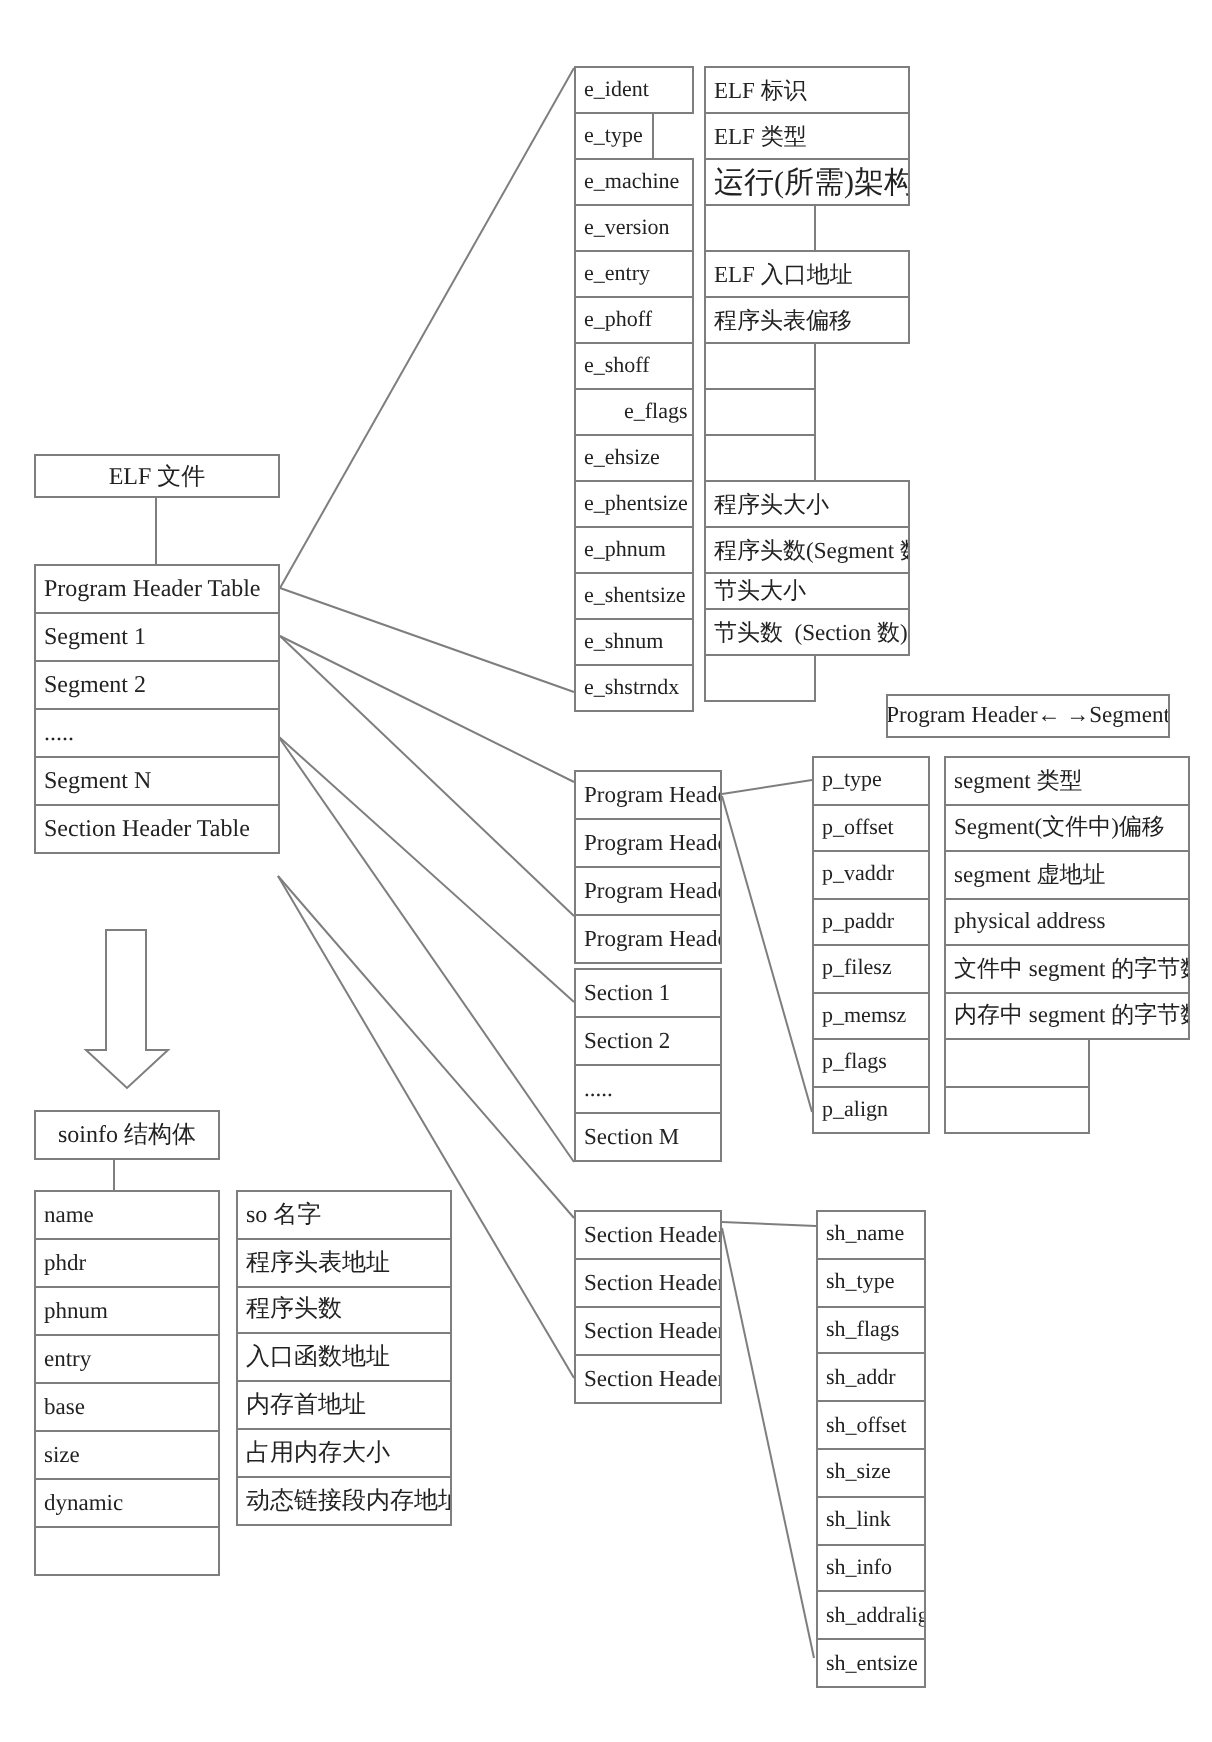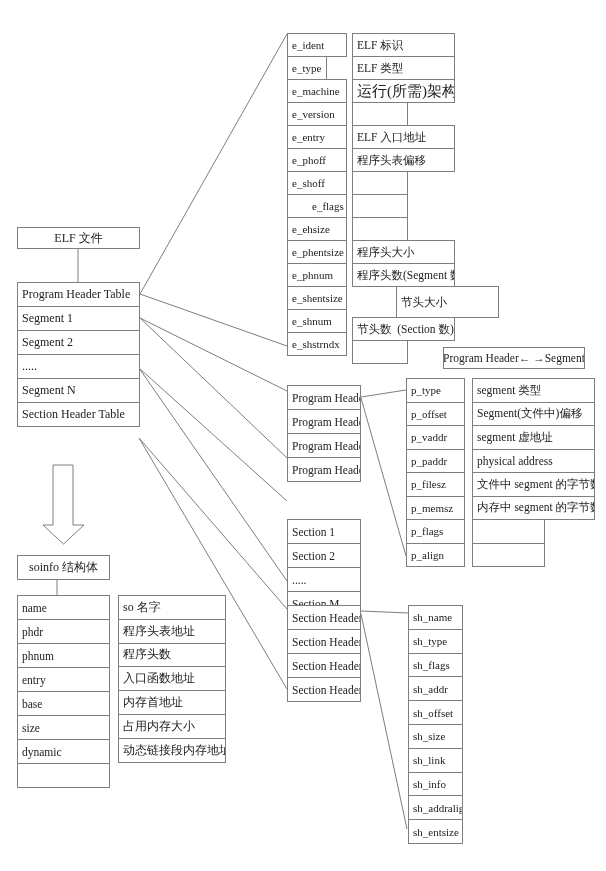--- a/index.html
+++ b/index.html
@@ -81,31 +81,31 @@
     <div class="cell" style="width: 103px; height: 24px; font-size: 11.5px;">ELF 类型</div>
     <div class="cell" style="width: 103px; height: 24px; font-size: 15px;">运行(所需)架构</div>
     <div class="cell" style="width: 56px; height: 24px; font-size: 11.5px;"></div>
     <div class="cell" style="width: 103px; height: 24px; font-size: 11.5px;">ELF 入口地址</div>
     <div class="cell" style="width: 103px; height: 24px; font-size: 11.5px;">程序头表偏移</div>
     <div class="cell" style="width: 56px; height: 24px; font-size: 11.5px;"></div>
     <div class="cell" style="width: 56px; height: 24px; font-size: 11.5px;"></div>
     <div class="cell" style="width: 56px; height: 24px; font-size: 11.5px;"></div>
     <div class="cell" style="width: 103px; height: 24px; font-size: 11.5px;">程序头大小</div>
     <div class="cell" style="width: 103px; height: 24px; font-size: 11.5px;">程序头数(Segment 数)</div>
-    <div class="cell" style="width: 103px; height: 32px; font-size: 11.5px; margin-left: 44px;">节头大小</div>
+    <div class="cell" style="width: 103px; height: 19px; font-size: 11.5px;">节头大小</div>
     <div class="cell" style="width: 103px; height: 24px; font-size: 11.5px;">节头数  (Section 数)</div>
     <div class="cell" style="width: 56px; height: 24px; font-size: 11.5px;"></div>
   </div>
 <div class="col" style="left:287px;top:385px;">
     <div class="cell" style="width: 74px; height: 25px; font-size: 11.5px;">Program Header</div>
     <div class="cell" style="width: 74px; height: 25px; font-size: 11.5px;">Program Header</div>
     <div class="cell" style="width: 74px; height: 25px; font-size: 11.5px;">Program Header</div>
     <div class="cell" style="width: 74px; height: 25px; font-size: 11.5px;">Program Header</div>
   </div>
-<div class="col" style="left:287px;top:519px;">
+<div class="col" style="left:287px;top:484px;">
     <div class="cell" style="width: 74px; height: 25px; font-size: 11.5px;">Section 1</div>
     <div class="cell" style="width: 74px; height: 25px; font-size: 11.5px;">Section 2</div>
     <div class="cell" style="width: 74px; height: 25px; font-size: 11.5px;">.....</div>
     <div class="cell" style="width: 74px; height: 25px; font-size: 11.5px;">Section M</div>
   </div>
 <div class="col" style="left:406px;top:378px;">
     <div class="cell" style="width: 59px; height: 24.5px; font-size: 11px;">p_type</div>
     <div class="cell" style="width: 59px; height: 24.5px; font-size: 11px;">p_offset</div>
     <div class="cell" style="width: 59px; height: 24.5px; font-size: 11px;">p_vaddr</div>
     <div class="cell" style="width: 59px; height: 24.5px; font-size: 11px;">p_paddr</div>

